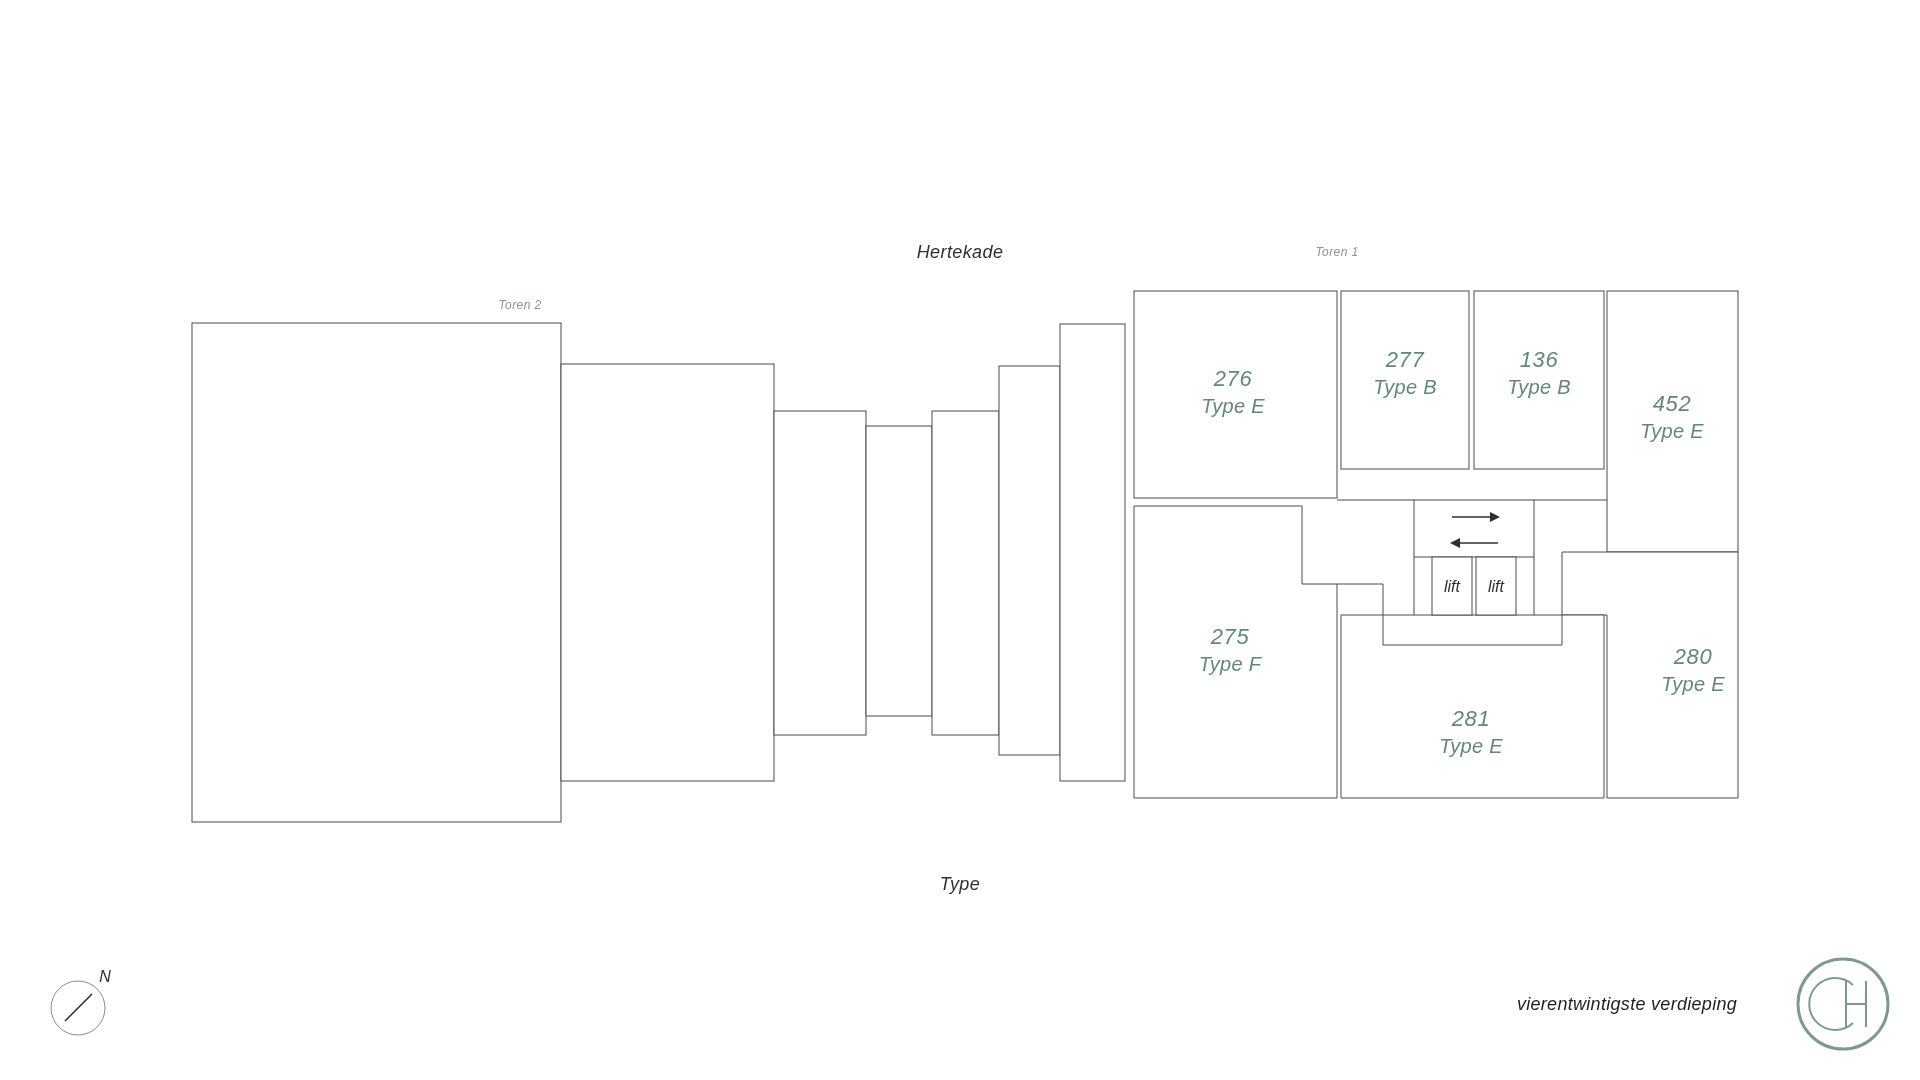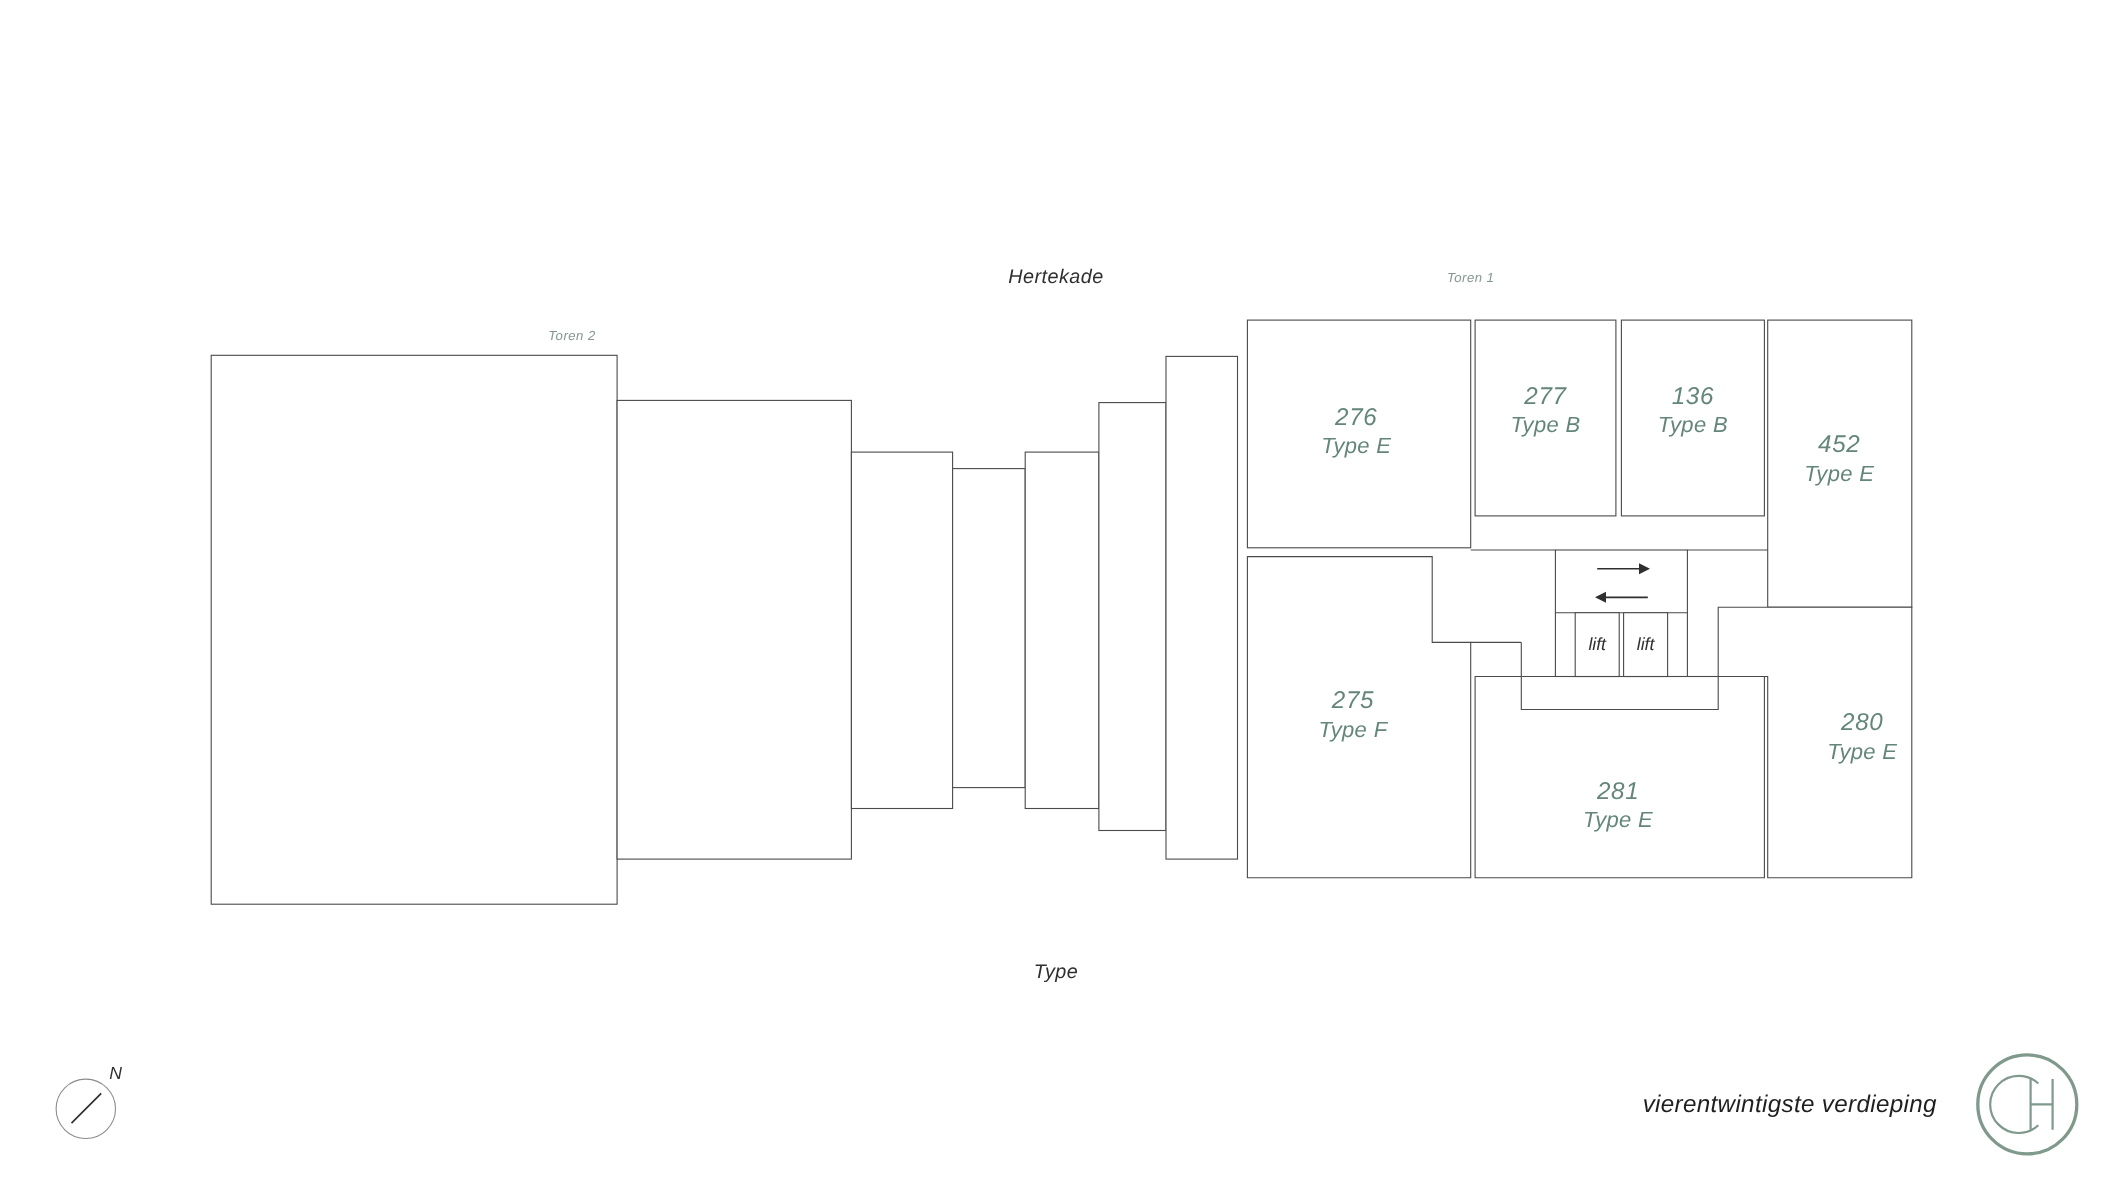--- a/index.html
+++ b/index.html
@@ -15,21 +15,21 @@
   }
   .plan-svg { position: absolute; left: 0; top: 0; }
   .label {
     position: absolute;
     transform: translate(-50%, -50%);
     white-space: nowrap;
   }
   .street { font-size: 18px; color: #2f2f2f; letter-spacing: 0.4px; }
   .tower  { font-size: 12px; color: #84988d; letter-spacing: 0.4px; text-align: center; }
   .north-label { font-size: 16px; color: #2f2f2f; }
-  .floor-label { font-size: 22px; color: #1f1f1f; letter-spacing: 0.3px; }
+  .floor-label { font-size: 18px; color: #1f1f1f; letter-spacing: 0.3px; }
   .lift-label  { font-size: 16px; color: #2f2f2f; }
   .unit-label {
     position: absolute;
     transform: translate(-50%, -50%);
     text-align: center;
     color: #64867a;
   }
   .unit-number { font-size: 22px; letter-spacing: 0.6px; }
   .unit-type   { font-size: 20px; margin-top: 3px; letter-spacing: 0.3px; }
 </style>

